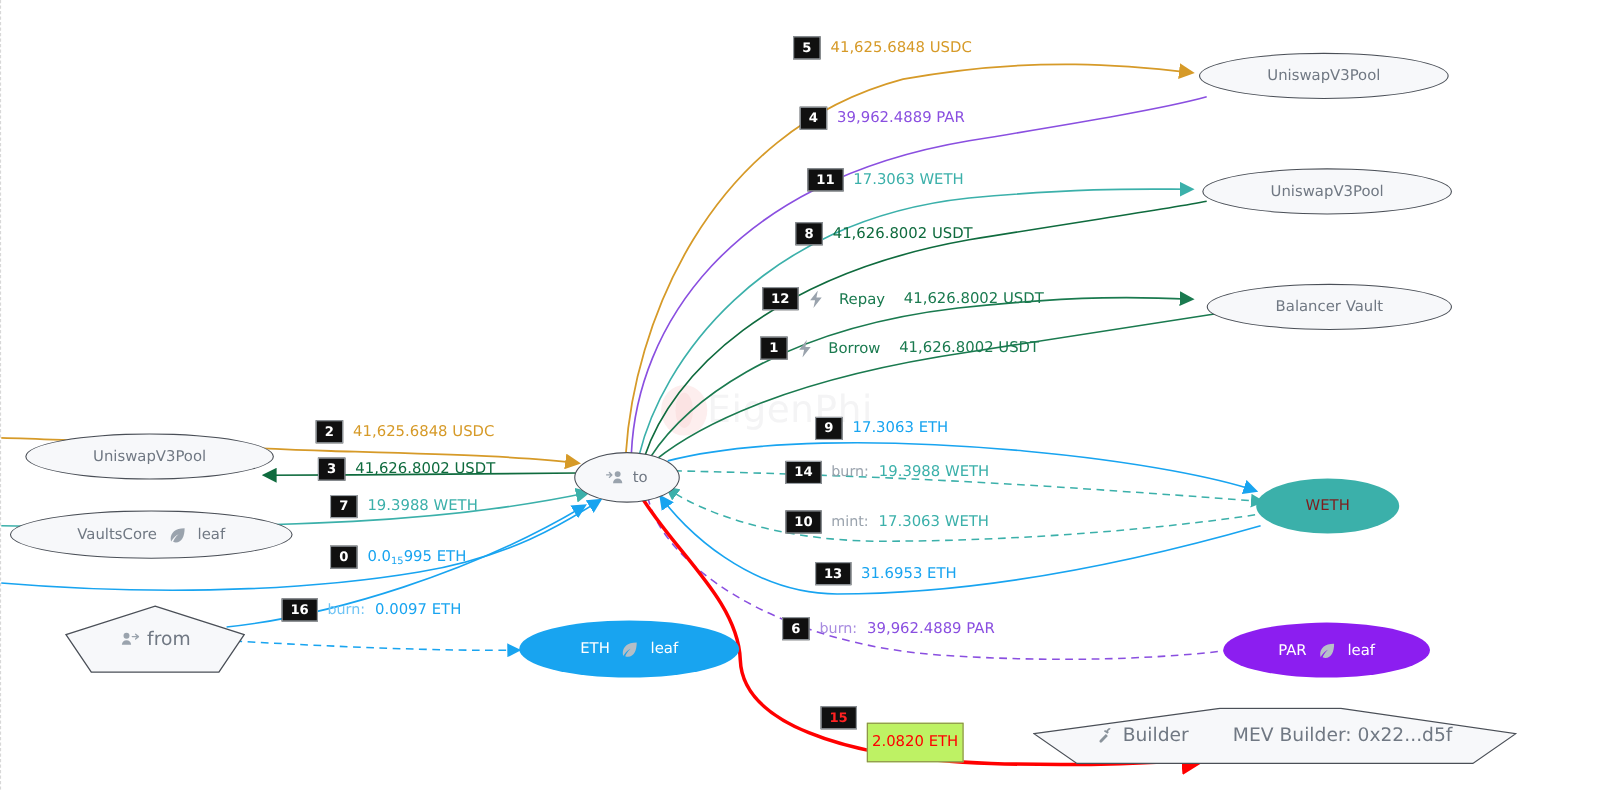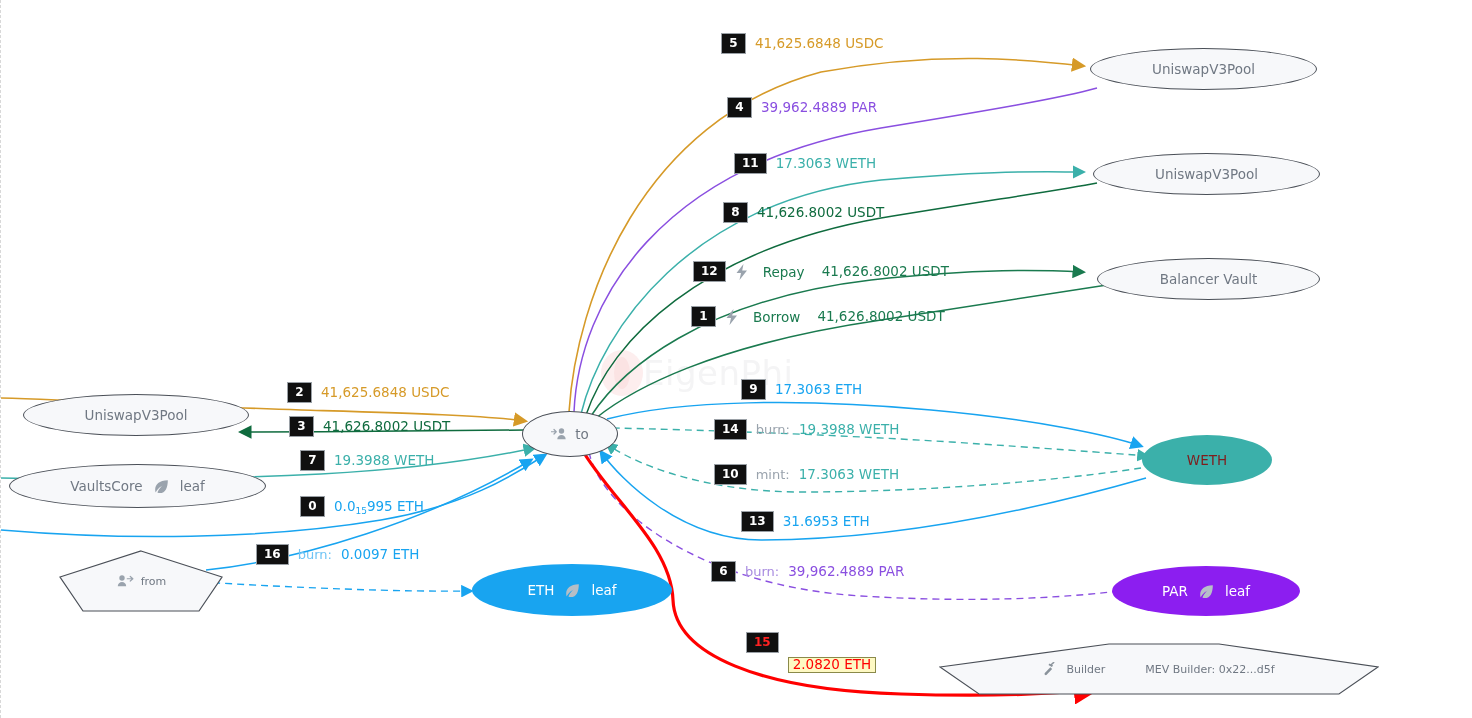--- a/index.html
+++ b/index.html
@@ -101,21 +101,21 @@
   }
   .hex-label {
     position: absolute;
     left: 0; top: 0;
     width: 100%; height: 100%;
     display: flex;
     align-items: center;
     justify-content: center;
     gap: 40px;
     color: #707883;
-    font-size: 11px;
+    font-size: 17px;
     white-space: nowrap;
   }
   
   .ic { display: inline-flex; align-items: center; }
   .ic svg { display: block; }
   
   .elabel {
     position: absolute;
     display: flex;
     align-items: center;
@@ -136,24 +136,24 @@
     line-height: 1;
     font-family: "DejaVu Sans", "Liberation Sans", sans-serif;
   }
   .badge.hot { color: #ff2222; }
   .prefix {
     color: #9aa3ad;
     font-size: 13px;
   }
   .amt { font-size: 13.5px; }
   .amt.hot {
-    background: #fef9c3;
+    background: #bef264;
     color: #ff0000;
     border: 1px solid #8a8a4a;
-    padding: 0 4px;
+    padding: 10px 4px;
     margin-top: 44px;
   }
   .action {
     display: inline-flex;
     align-items: flex-end;
     gap: 14px;
     color: #1a7a4f;
     font-size: 13.5px;
   }
   .amt sub {

